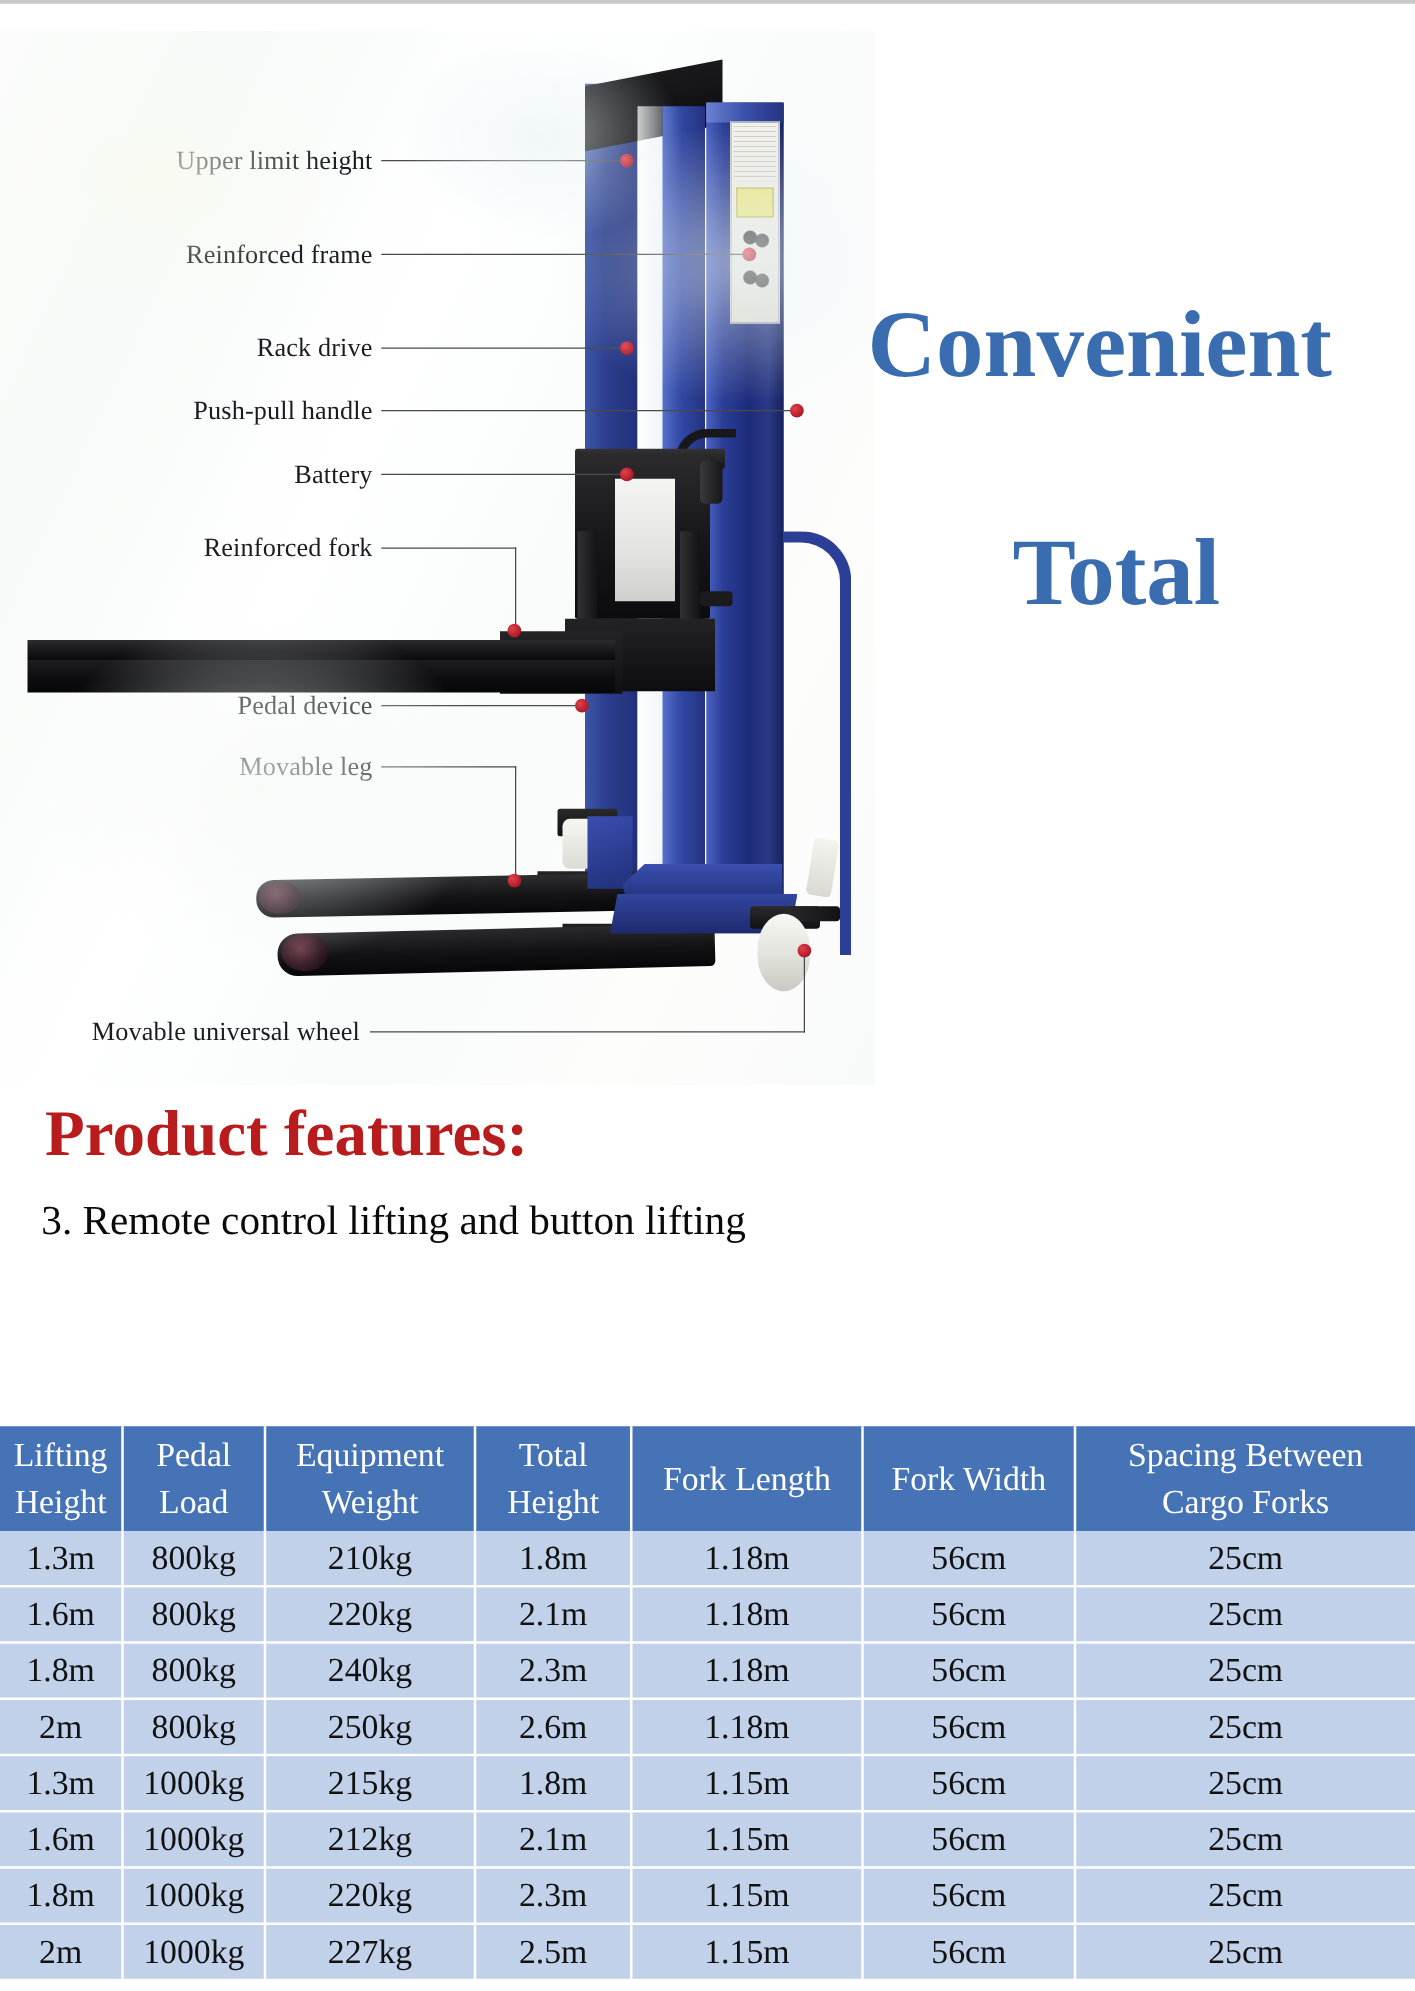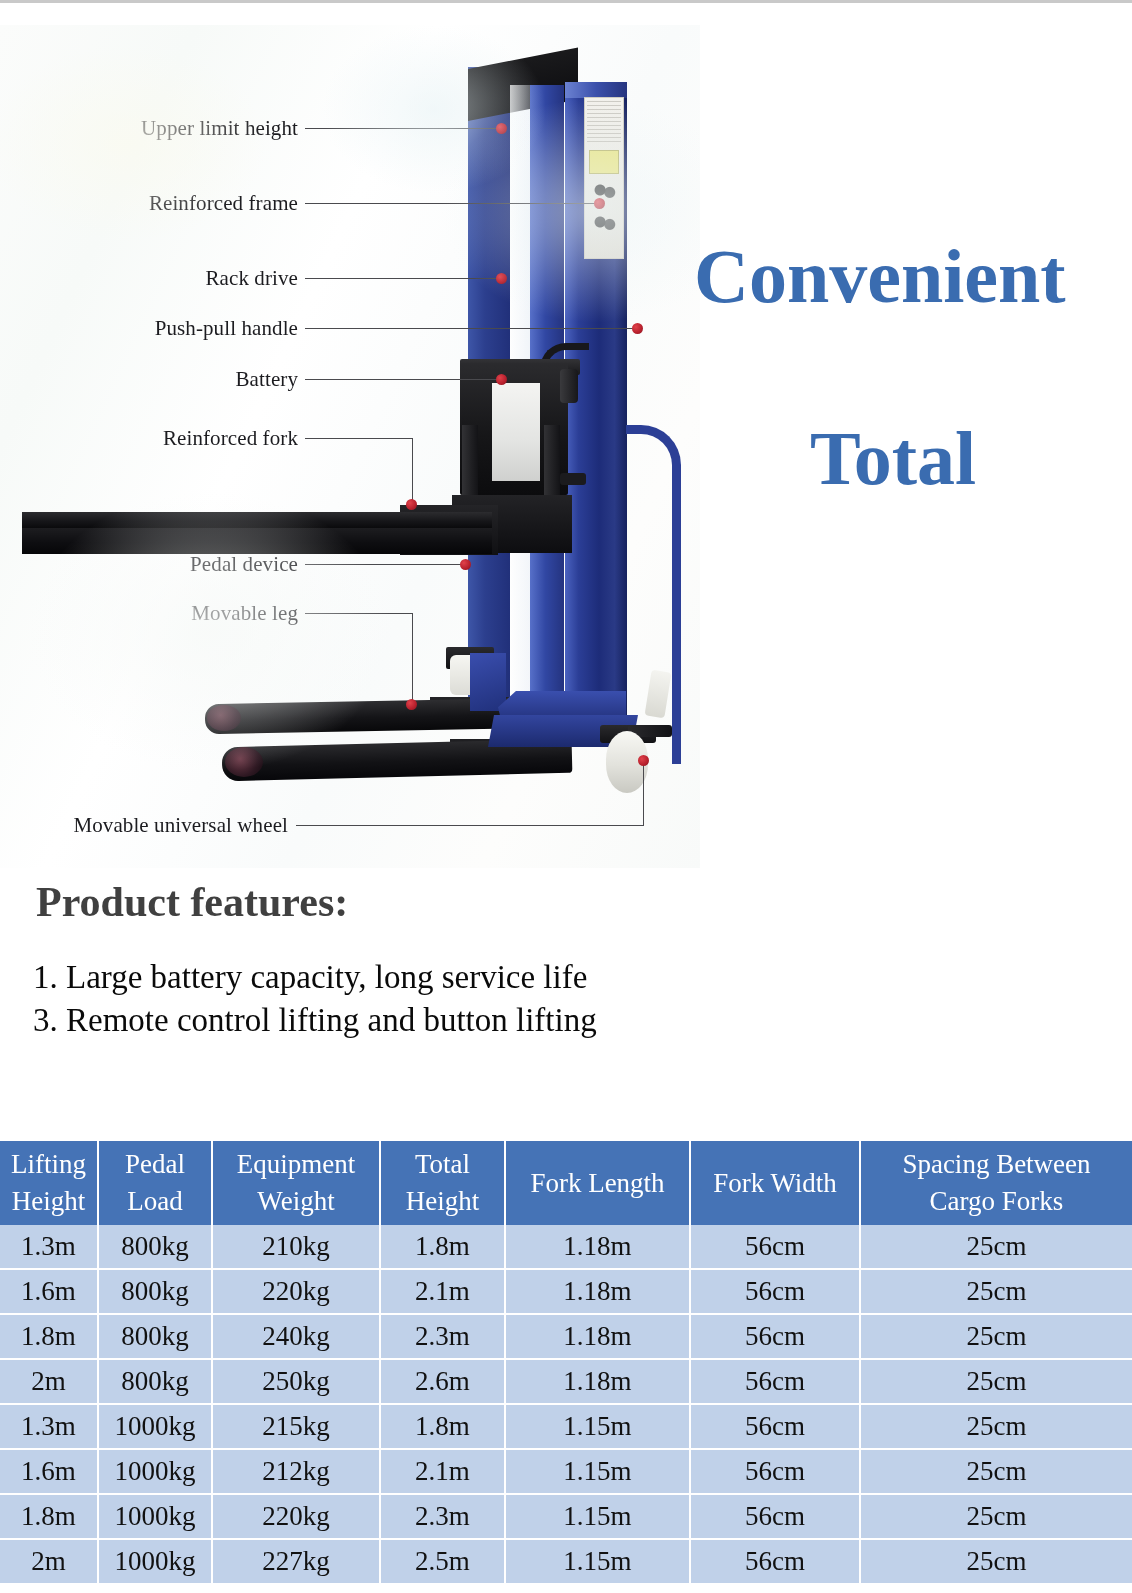--- a/index.html
+++ b/index.html
@@ -288,23 +288,23 @@
     font-weight: bold;
     white-space: nowrap;
   }
   #slogan-convenient { left: 694px; top: 233px; font-size: 76px; }
   #slogan-fast       { left: 810px; top: 415px; font-size: 76px; }
 
   
   #features-title {
     position: absolute;
     left: 36px; top: 878px;
-    font-size: 42px;
+    font-size: 52px;
     font-weight: bold;
-    color: #404040;
+    color: #b91c1c;
     font-family: "Liberation Serif", serif;
   }
   #features-list {
     position: absolute;
     left: 33px; top: 956px;
     margin: 0; padding: 0;
     list-style: none;
   }
   #features-list li {
     font-size: 33px;
@@ -446,21 +446,20 @@
   <div class="lead-v" style="left:643px; top:736px; height:65px;"></div>
   <div class="dot" style="left:638px; top:730px;"></div>
 </div>
 
 <div class="slogan" id="slogan-convenient">Convenient</div>
 <div class="slogan" id="slogan-fast">Total</div>
 
 <div id="features-title">Product features:</div>
 
 <ul id="features-list">
-  <li>1. Large battery capacity, long service life</li>
   <li>3. Remote control lifting and button lifting</li>
 </ul>
 
 <table id="spec-table">
   <colgroup>
     <col style="width:98px">
     <col style="width:114px">
     <col style="width:168px">
     <col style="width:125px">
     <col style="width:185px">

